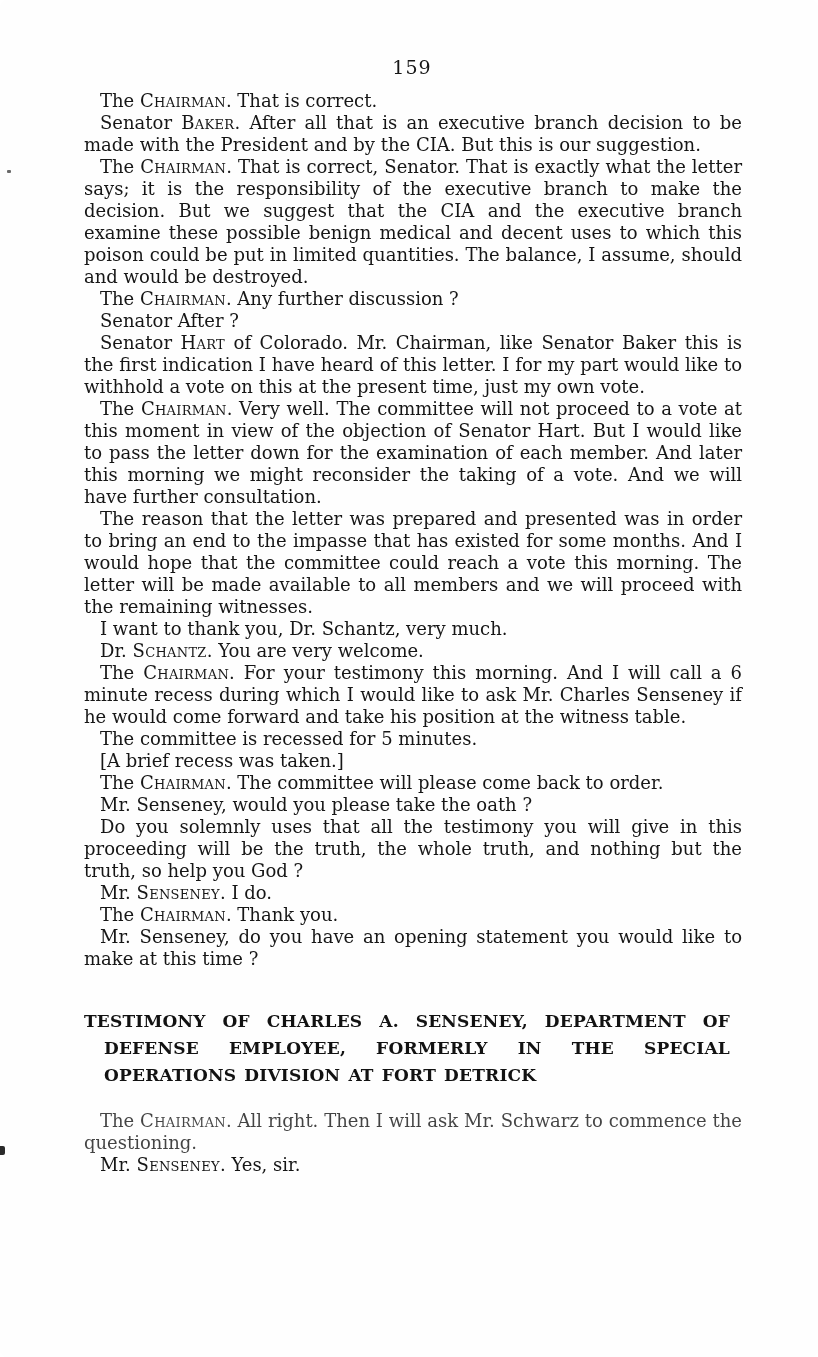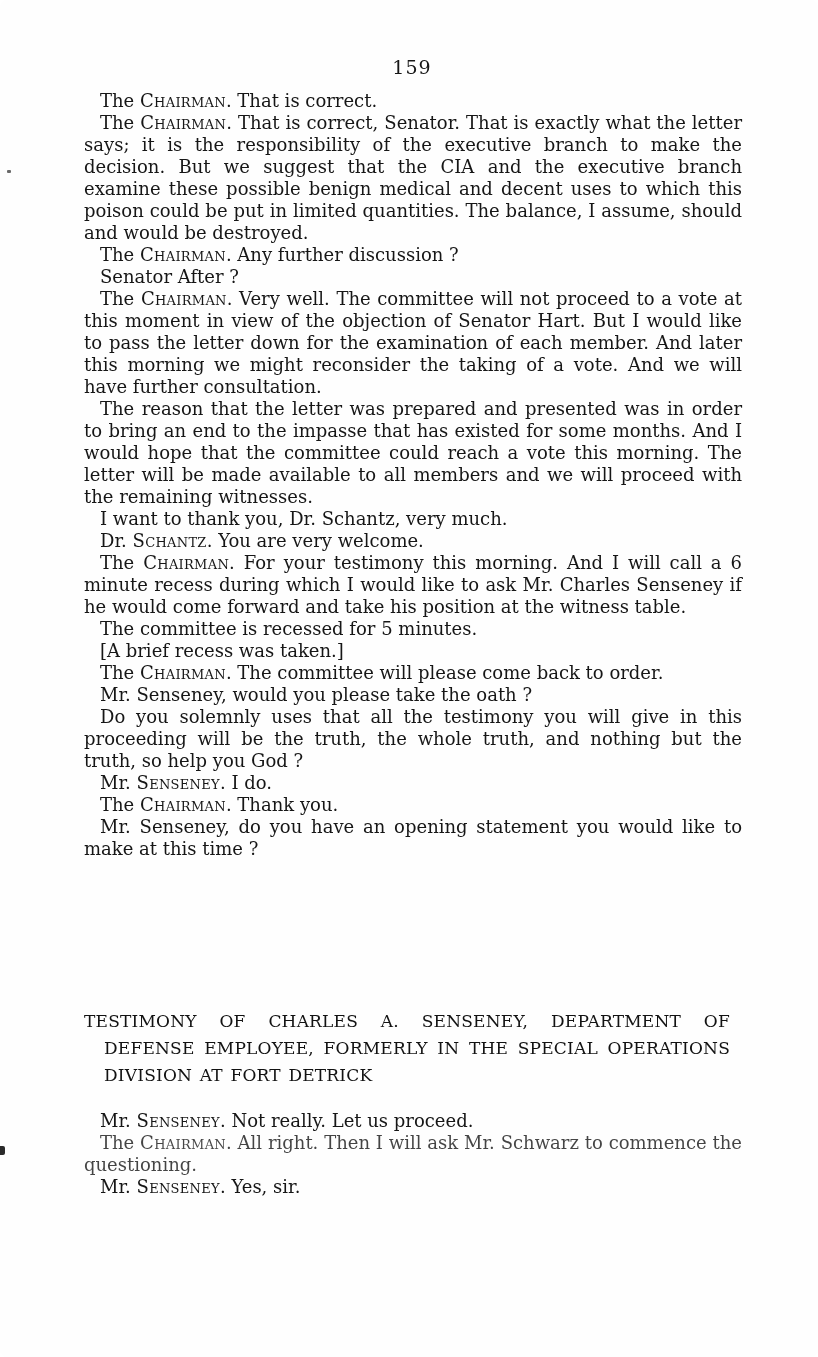--- a/index.html
+++ b/index.html
@@ -42,21 +42,21 @@
   }
   .para {
     margin: 0;
     text-indent: 16px;
   }
   .smallcaps {
     font-variant: small-caps;
     letter-spacing: 0.3px;
   }
   .testimony-heading {
-    font-weight: normal;
+    font-weight: bold;
     font-size: 17px;
     line-height: 27px;
     margin: 0 12px 21px 0;
     padding-left: 20px;
     text-indent: -20px;
     text-align: justify;
     letter-spacing: 0.2px;
     word-spacing: 2px;
     color: #121212;
   }
@@ -91,41 +91,42 @@
 
 <div class="page">
 
   <div class="page-number">159</div>
 
   <div class="scan-artifact-dot"></div>
   <div class="scan-artifact-dash"></div>
 
   <div class="text-block before-heading">
       <p class="para"><span>The </span><span class="smallcaps">Chairman</span><span>. That is correct.</span></p>
+      <p class="para"><span>Senator </span><span class="smallcaps">Baker</span><span>. After all that is an executive branch decision to be made with the President and by the CIA. But this is our suggestion.</span></p>
       <p class="para"><span>The </span><span class="smallcaps">Chairman</span><span>. That is correct, Senator. That is exactly what the letter says; it is the responsibility of the executive branch to make the decision. But we suggest that the CIA and the executive branch examine these possible benign medical and decent uses to which this poison could be put in limited quantities. The balance, I assume, should and would be destroyed.</span></p>
       <p class="para"><span>The </span><span class="smallcaps">Chairman</span><span>. Any further discussion ?</span></p>
       <p class="para"><span>Senator After ?</span></p>
+      <p class="para"><span>Senator </span><span class="smallcaps">Hart</span><span> of Colorado. Mr. Chairman, like Senator Baker this is the first indication I have heard of this letter. I for my part would like to withhold a vote on this at the present time, just my own vote.</span></p>
       <p class="para"><span>The </span><span class="smallcaps">Chairman</span><span>. Very well. The committee will not proceed to a vote at this moment in view of the objection of Senator Hart. But I would like to pass the letter down for the examination of each member. And later this morning we might reconsider the taking of a vote. And we will have further consultation.</span></p>
       <p class="para"><span>The reason that the letter was prepared and presented was in order to bring an end to the impasse that has existed for some months. And I would hope that the committee could reach a vote this morning. The letter will be made available to all members and we will proceed with the remaining witnesses.</span></p>
       <p class="para"><span>I want to thank you, Dr. Schantz, very much.</span></p>
       <p class="para"><span>Dr. </span><span class="smallcaps">Schantz</span><span>. You are very welcome.</span></p>
       <p class="para"><span>The </span><span class="smallcaps">Chairman</span><span>. For your testimony this morning. And I will call a 6 minute recess during which I would like to ask Mr. Charles Senseney if he would come forward and take his position at the witness table.</span></p>
       <p class="para"><span>The committee is recessed for 5 minutes.</span></p>
       <p class="para"><span>[A brief recess was taken.]</span></p>
       <p class="para"><span>The </span><span class="smallcaps">Chairman</span><span>. The committee will please come back to order.</span></p>
       <p class="para"><span>Mr. Senseney, would you please take the oath ?</span></p>
       <p class="para"><span>Do you solemnly uses that all the testimony you will give in this proceeding will be the truth, the whole truth, and nothing but the truth, so help you God ?</span></p>
       <p class="para"><span>Mr. </span><span class="smallcaps">Senseney</span><span>. I do.</span></p>
       <p class="para"><span>The </span><span class="smallcaps">Chairman</span><span>. Thank you.</span></p>
       <p class="para"><span>Mr. Senseney, do you have an opening statement you would like to make at this time ?</span></p>
     </div>
 
   <div class="text-block lower">
     <div class="heading-spacer"></div>
     <p class="testimony-heading">TESTIMONY OF CHARLES A. SENSENEY, DEPARTMENT OF DEFENSE EMPLOYEE, FORMERLY IN THE SPECIAL OPERATIONS DIVISION AT FORT DETRICK</p>
     <div>
-        <p class="para"><span>Mr. </span><span class="smallcaps">Senseney</span><span>. Not really. Let us proceed.</span></p>
         <p class="para degraded"><span>The </span><span class="smallcaps">Chairman</span><span>. All right. Then I will ask Mr. Schwarz to commence the questioning.</span></p>
         <p class="para"><span>Mr. </span><span class="smallcaps">Senseney</span><span>. Yes, sir.</span></p>
       </div>
   </div>
 
 </div>
 
 </body></html>

